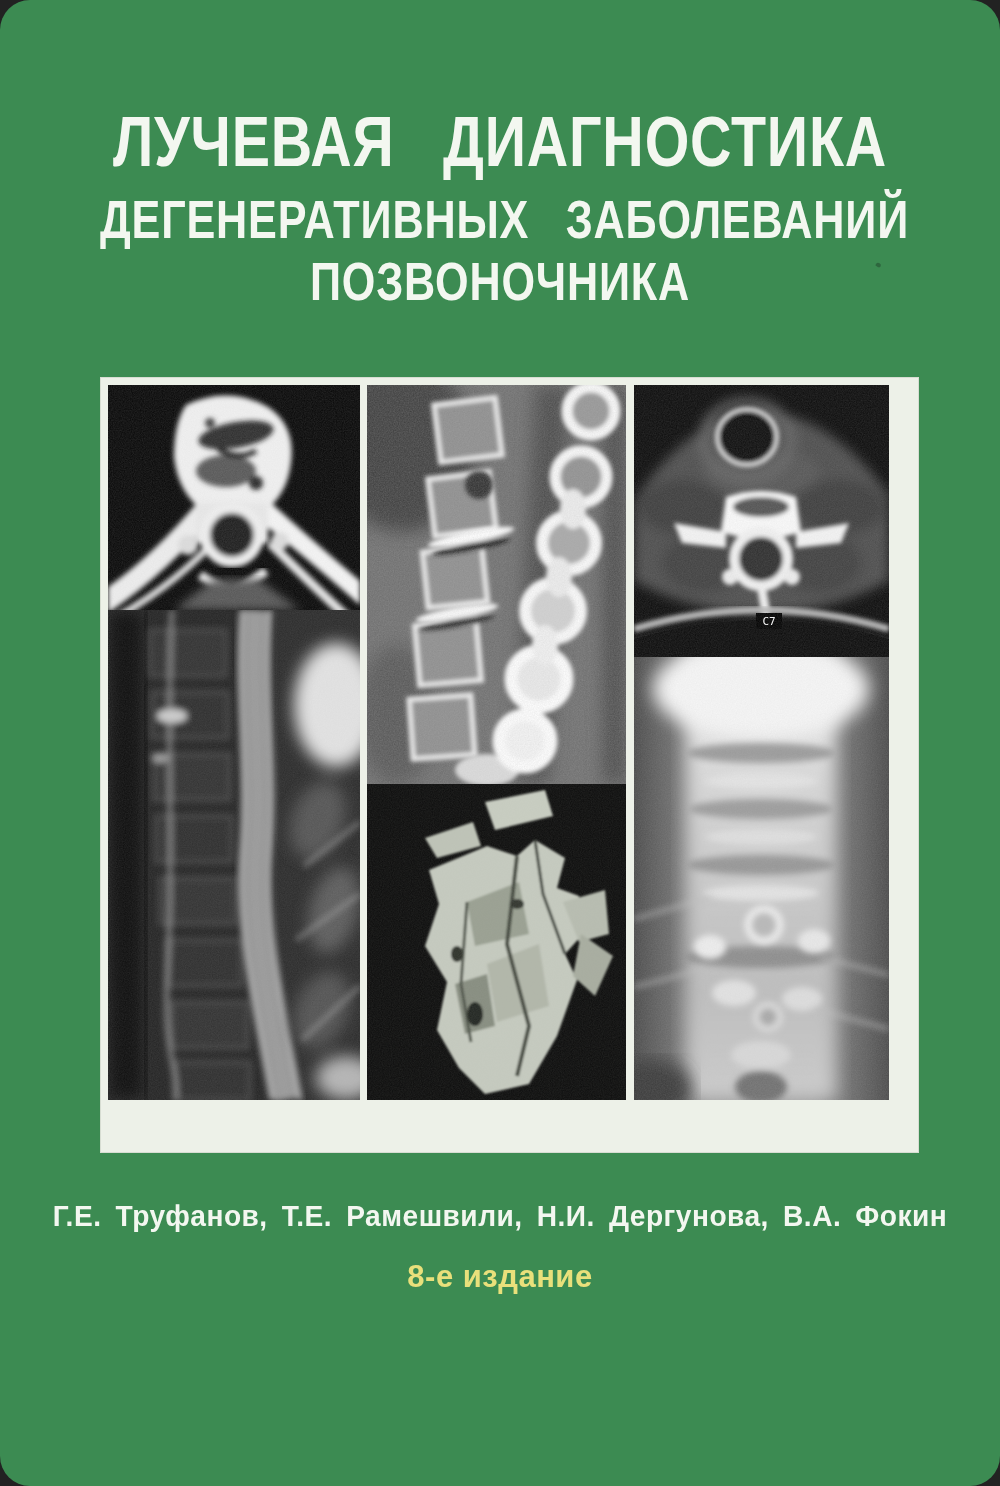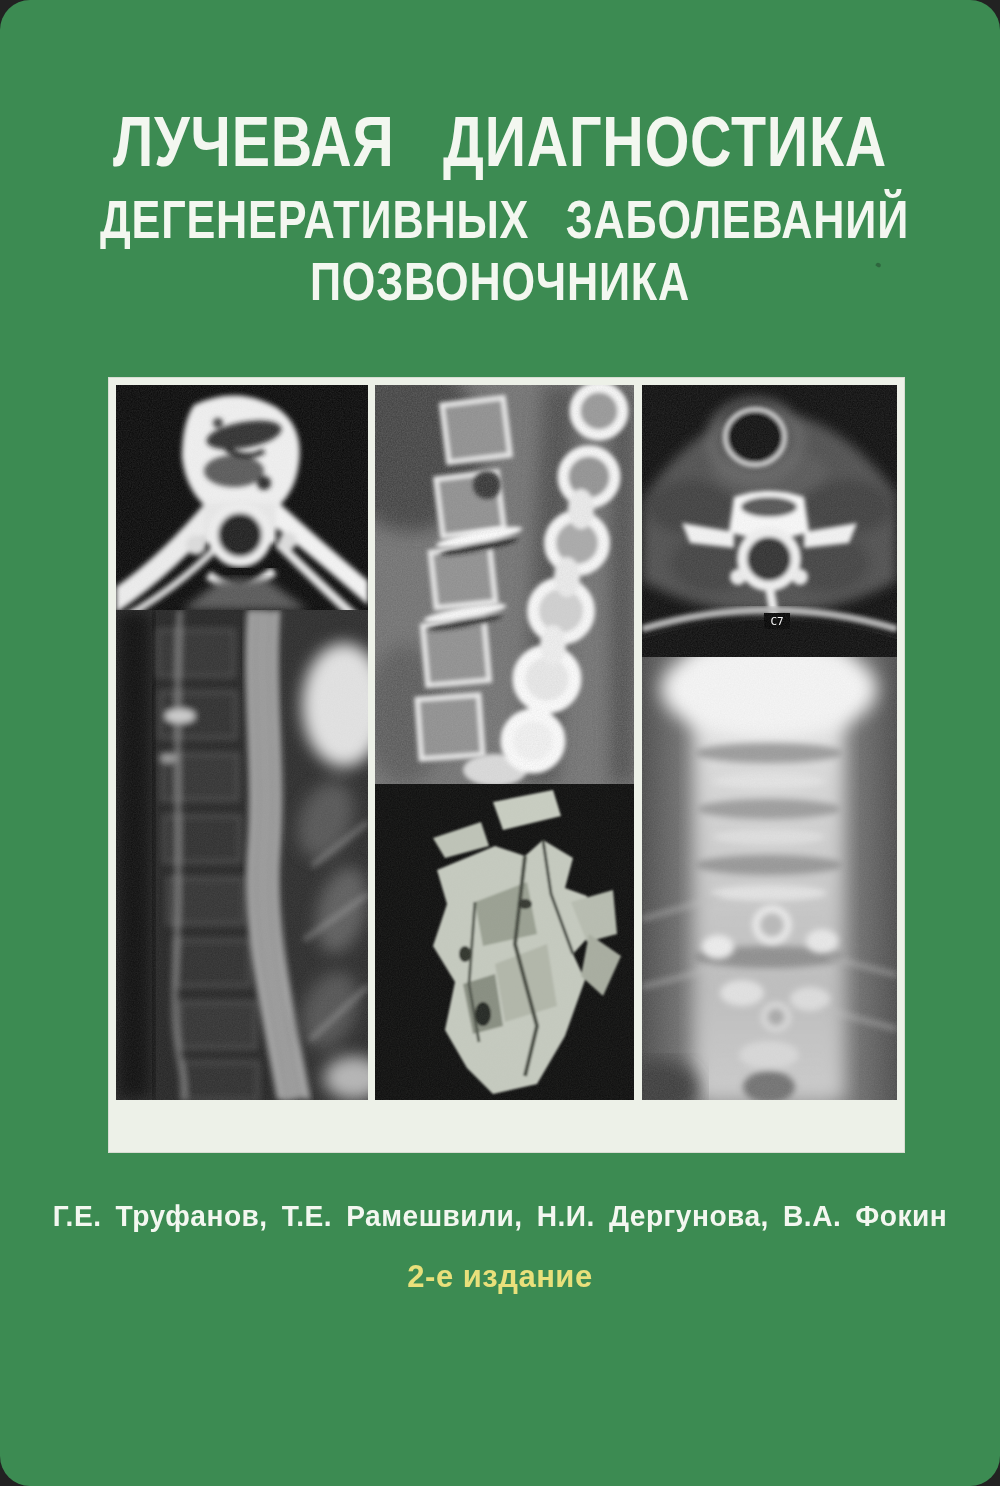--- a/index.html
+++ b/index.html
@@ -10,22 +10,22 @@
     border-radius:30px;
   }
   .title-line{
     position:absolute;left:0;width:100%;text-align:center;
     color:#f3f7f0;font-weight:700;white-space:nowrap;
   }
   .title-1{top:102px;font-size:70px;transform:scaleX(0.82);word-spacing:0.55em;letter-spacing:1px;}
   .title-2{top:188px;font-size:54px;transform:scaleX(0.80);word-spacing:0.55em;letter-spacing:1px;}
   .title-3{top:250px;font-size:54px;transform:scaleX(0.80);letter-spacing:1px;}
   .collage{
-    position:absolute;left:108px;top:377px;width:797px;height:776px;
-    background:#edf1e8;box-shadow:0 0 0 1px #d7ddd2 inset;
+    position:absolute;left:100px;top:377px;width:797px;height:776px;
+    background:#edf1e8;box-shadow:0 0 0 1px #d7ddd2 inset;padding-left:22px;
   }
   .panel{position:absolute;overflow:hidden;background:#000;}
   .panel svg{display:block;width:100%;height:100%;}
   .p-a{left:8px;  top:8px;   width:252px;height:225px;}
   .p-b{left:8px;  top:233px; width:252px;height:490px;}
   .p-c{left:267px;top:8px;   width:259px;height:399px;}
   .p-d{left:267px;top:407px; width:259px;height:316px;}
   .p-e{left:534px;top:8px;   width:255px;height:272px;}
   .p-f{left:534px;top:280px; width:255px;height:443px;}
   .authors{
@@ -329,15 +329,15 @@
             <path d="M255,372 L180,352"></path>
         </g>
         <ellipse cx="16" cy="432" rx="42" ry="30" fill="#3a3a3a" filter="url(#bF2)"></ellipse>
         <rect width="255" height="443" filter="url(#nF)" opacity="0.3"></rect>
       </svg>
     </div>
 
   </div>
 
   <div class="authors">Г.Е. Труфанов, Т.Е. Рамешвили, Н.И. Дергунова, В.А. Фокин</div>
-  <div class="edition">2-е издание</div>
+  <div class="edition">8-е издание</div>
 
 </div>
 
 </body></html>

